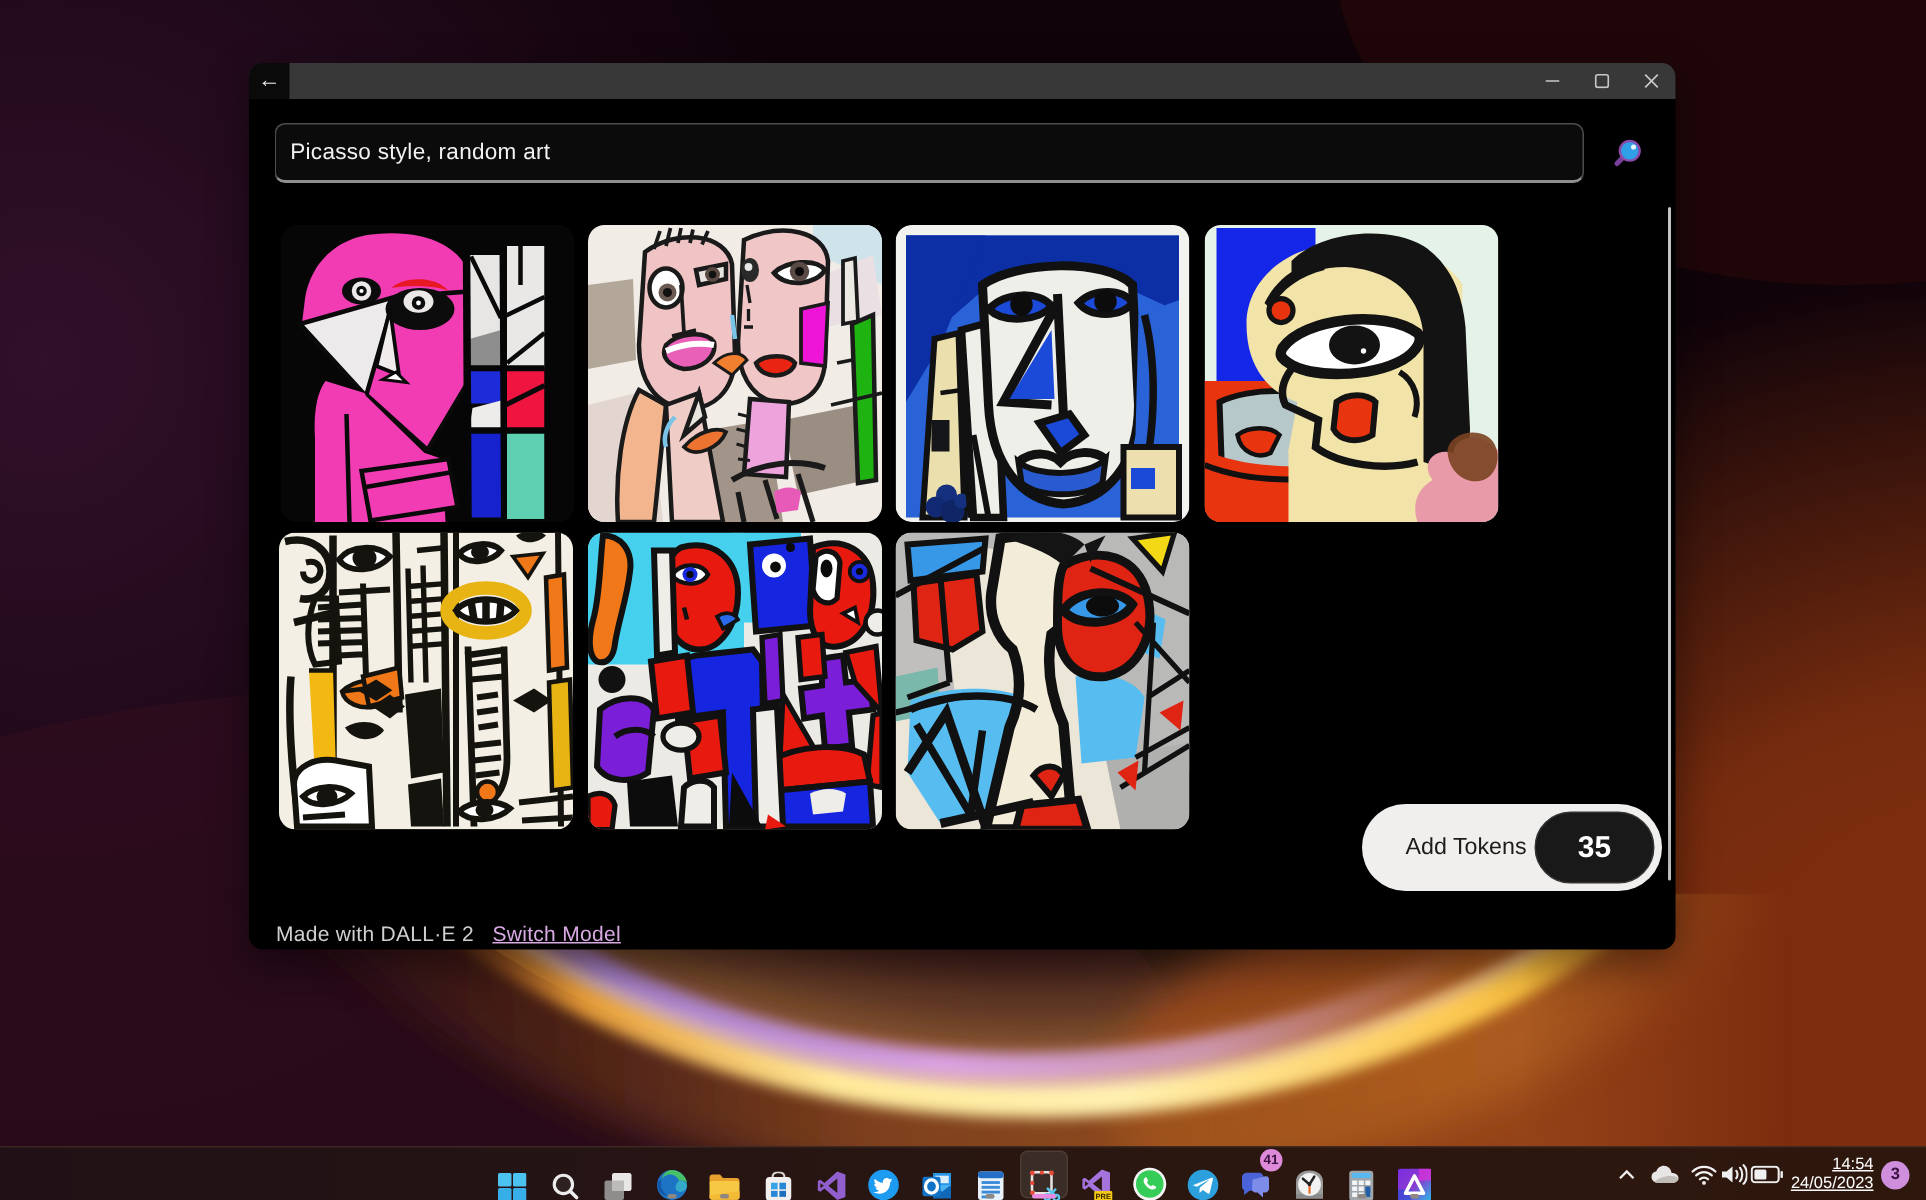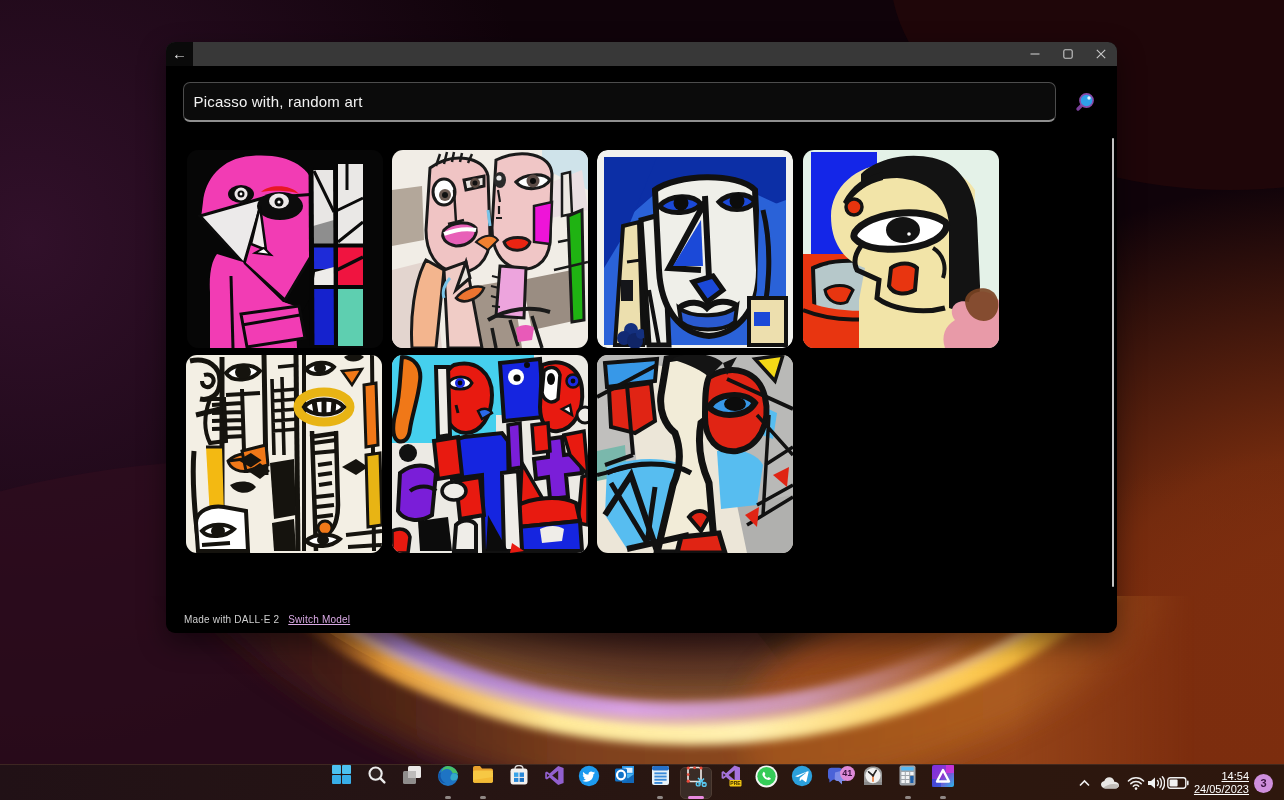--- a/index.html
+++ b/index.html
@@ -13,26 +13,26 @@
   .caption { position:absolute; right:0; top:0; height:24px; display:flex; align-items:center; }
   .cap { width:33px; height:24px; display:flex; align-items:center; justify-content:center; }
   .searchbox { position:absolute; left:17px; top:40px; width:873px; height:40px; background:#0b0b0b; border:1px solid #4d4d4d; border-bottom:2px solid #8f8f8f; border-radius:7px; color:#f2f2f2; font-size:15px; line-height:38px; padding-left:9.5px; letter-spacing:.2px; }
   .mag { position:absolute; left:905px; top:48px; width:26px; height:26px; }
   .scrollbar { position:absolute; left:946px; top:96px; width:2px; height:449px; background:#c2c2c2; border-radius:1px; }
   .tile { position:absolute; width:196px; height:198px; border-radius:11px; overflow:hidden; }
   .tile svg { display:block; }
   .pill { position:absolute; left:742px; top:494px; width:200px; height:58px; background:#f1efed; border-radius:29px; box-shadow:0 4px 10px rgba(0,0,0,.5); }
   .pill .label { position:absolute; left:29px; top:0; height:58px; line-height:58px; color:#1c1c1c; font-size:15.5px; }
   .pill .count { position:absolute; right:5px; top:5px; width:80px; height:48px; background:#191919; border:1px solid #333; border-radius:24px; color:#fff; font-size:20px; font-weight:bold; text-align:center; line-height:47px; }
-  .footer { position:absolute; left:18px; top:572px; font-size:10px; color:#cfcfcf; letter-spacing:.2px; }
+  .footer { position:absolute; left:18px; top:572px; font-size:14px; color:#cfcfcf; letter-spacing:.2px; }
 
   
   .taskbar { position:absolute; left:0; top:764px; width:1284px; height:36px; background:linear-gradient(90deg,#211116 0%,#251414 30%,#2a1710 60%,#2e170d 100%); border-top:1px solid rgba(90,60,45,.5); }
   .ticons { position:absolute; left:324px; top:0; height:36px; display:flex; align-items:center; }
-  .ti { width:35.4px; height:36px; position:relative; display:flex; align-items:flex-start; justify-content:center; }
+  .ti { width:35.4px; height:36px; position:relative; display:flex; align-items:flex-end; justify-content:center; }
   .ti svg { display:block; }
   .dash { position:absolute; left:50%; transform:translateX(-50%); bottom:2px; width:6px; height:3px; border-radius:2px; background:#8f8784; }
   .dashp { position:absolute; left:50%; transform:translateX(-50%); bottom:2px; width:16px; height:3px; border-radius:2px; background:#e88ae0; }
   .snipbox { position:absolute; left:50%; top:50%; transform:translate(-50%,-50%); width:32px; height:32px; border-radius:5px; background:#3a2c26; border:1px solid #4e3c33; }
   .tray { position:absolute; right:0; top:0; height:36px; display:flex; align-items:center; }
   .clock { text-align:right; color:#fff; font-size:11px; line-height:13px; margin-right:5px;text-decoration:underline; }
   .badge3 { width:19px; height:19px; border-radius:50%; background:#cf8fdd; color:#3a1240; font-size:11px; font-weight:bold; text-align:center; line-height:19px; margin-right:11px; }
 </style>
 </head>
 <body>
@@ -128,21 +128,21 @@
           <svg width="10" height="10" viewBox="0 0 10 10">
             <rect x="0.8" y="0.8" width="8.4" height="8.4" rx="1.4" fill="none" stroke="#c9c9c9" stroke-width="1.1"></rect>
           </svg>
         </div>
       <div class="cap">
           <svg width="10" height="10" viewBox="0 0 10 10">
             <path d="M 0.8 0.8 L 9.2 9.2 M 9.2 0.8 L 0.8 9.2" stroke="#c9c9c9" stroke-width="1.1"></path>
           </svg>
         </div>
     </div>
-    <div class="searchbox">Picasso with, random art</div>
+    <div class="searchbox">Picasso style, random art</div>
     <svg class="mag" viewBox="0 0 26 26">
       <line x1="7" y1="19" x2="12" y2="14" stroke="#7a3f9a" stroke-width="3.4" stroke-linecap="round"></line>
       <circle cx="15.5" cy="10.5" r="6.6" fill="#2f9fe8" stroke="#8a4aaa" stroke-width="1.6"></circle>
       <circle cx="18" cy="8" r="1.7" fill="#e8f8ff"></circle>
     </svg>
     <div class="scrollbar"></div>
 
     <div class="tile" id="t1" style="left:21px; top:108px;">
       <svg width="196" height="198" viewBox="0 0 196 198">
         <rect width="196" height="198" fill="#060606"></rect>
@@ -498,20 +498,24 @@
         <path d="M 160 60 L 196 100 M 168 110 L 196 92 M 160 150 L 196 130 M 172 60 L 166 160 M 150 170 L 196 142" stroke="#111" stroke-width="3.5" fill="none"></path>
 
         <path d="M 92 162 C 98 154 108 154 112 162 L 104 176 Z" fill="#e02414" stroke="#111" stroke-width="4"></path>
         <path d="M 84 182 L 122 178 L 128 198 L 80 198 Z" fill="#e02414" stroke="#111" stroke-width="5"></path>
         <path d="M 176 120 L 192 112 L 190 132 Z" fill="#e02414"></path>
         <path d="M 148 160 L 162 152 L 160 172 Z" fill="#e02414"></path>
 
       </svg>
     </div>
 
+    <div class="pill">
+      <div class="label">Add Tokens</div>
+      <div class="count">35</div>
+    </div>
     <div class="footer">Made with DALL·E 2&nbsp;&nbsp;&nbsp;<span style="color:#d9a9e4; text-decoration:underline;">Switch Model</span></div>
   </div>
 
   <div class="taskbar">
     <div class="ticons" id="ticons">
 
       <div class="ti">
           <svg width="19" height="19" viewBox="0 0 19 19">
             <rect x="0" y="0" width="9" height="9" rx="1" fill="#4cc2f1"></rect>
             <rect x="10" y="0" width="9" height="9" rx="1" fill="#4cc2f1"></rect>

